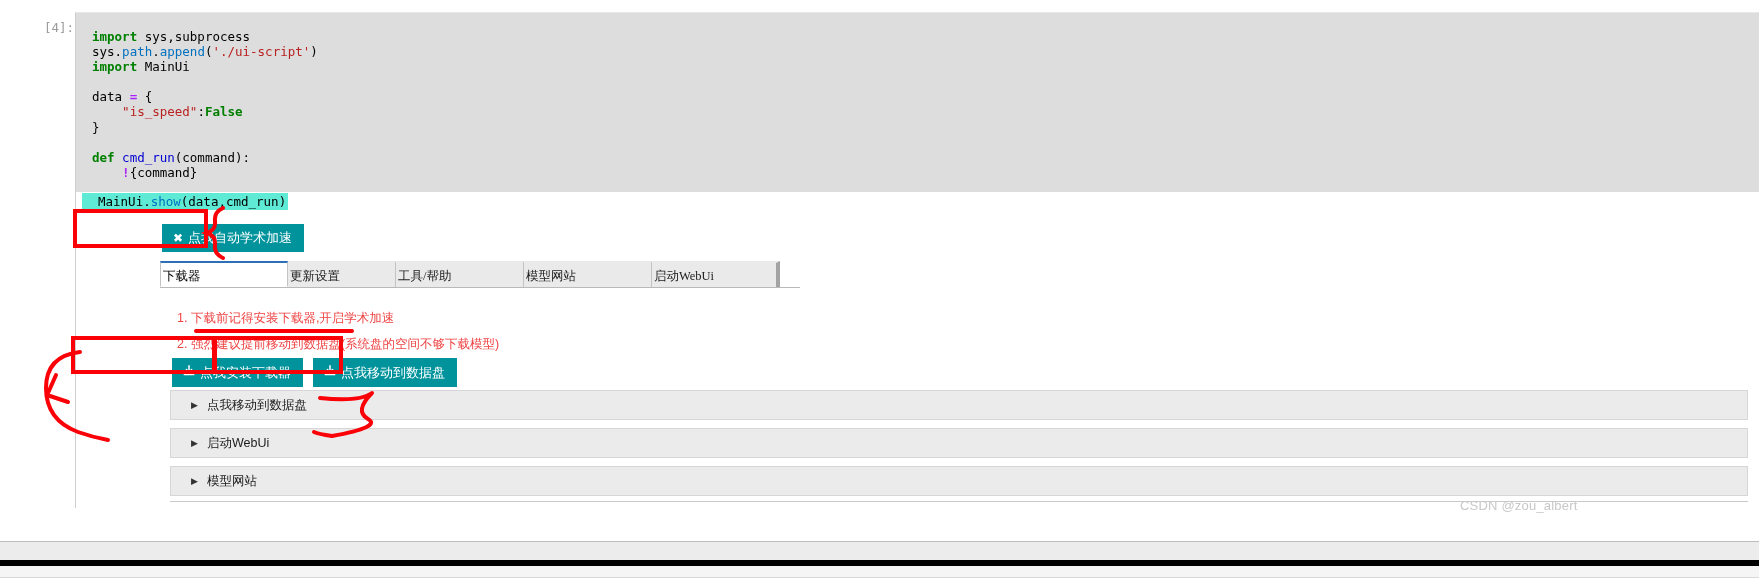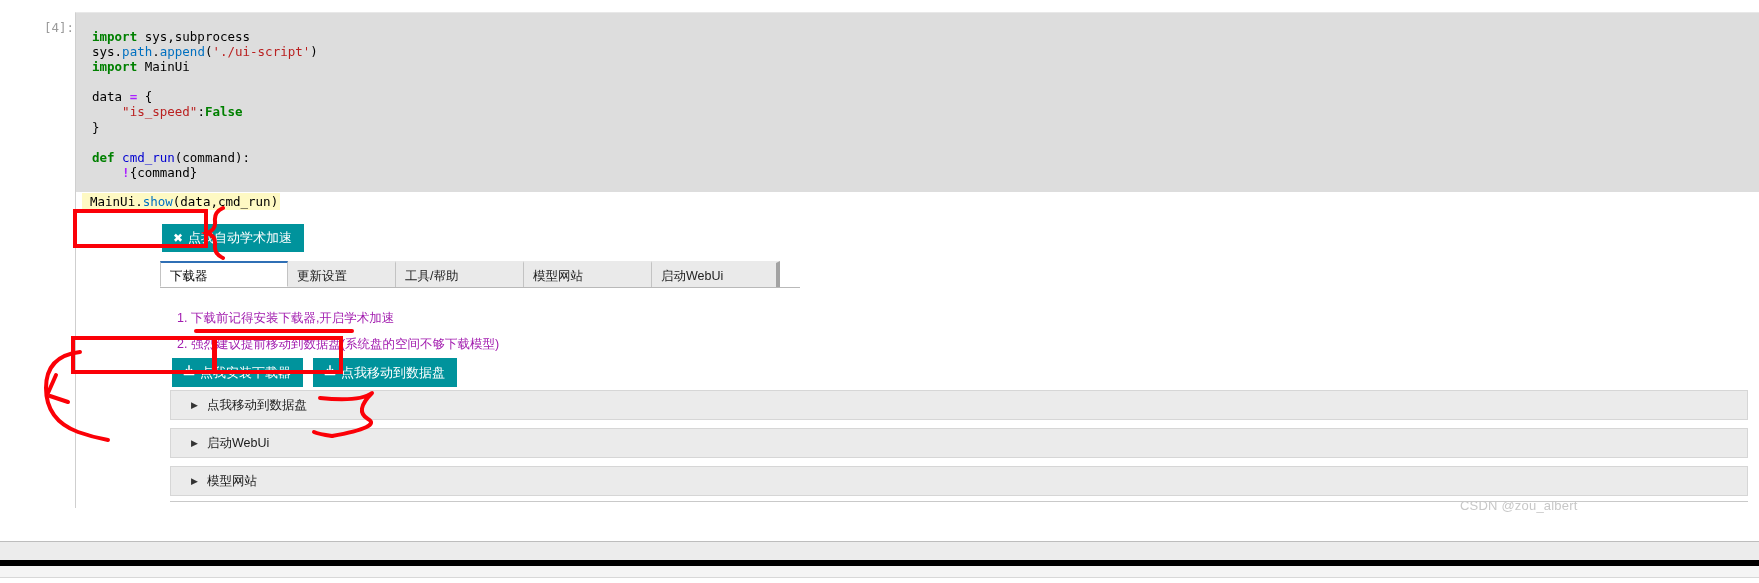--- a/index.html
+++ b/index.html
@@ -71,22 +71,22 @@
   .bang { color: #aa22ff; font-weight: bold; }
   .plain{ color: #000000; }
 
   #output-line {
     position: absolute;
     left: 6px;
     top: 180px;
     font-family: "DejaVu Sans Mono", "Liberation Mono", monospace;
     font-size: 12.5px;
     line-height: 15px;
-    background: #fef9c3;
-    padding: 1px 2px 1px 8px;
+    background: #5eead4;
+    padding: 1px 2px 1px 16px;
   }
 
   
   #app-output {
     position: absolute;
     left: 6px;
     top: 205px;
     width: 1672px;
   }
 
@@ -122,50 +122,51 @@
     left: 78px;
     top: 43px;
     width: 640px;
     display: flex;
     border-bottom: 1px solid #b9b9b9;
   }
   .tab {
     flex: 0 0 auto;
     font-size: 12.5px;
     color: #222;
-    padding: 7px 10px 7px 9px;
+    padding: 7px 10px 7px 2px;
     background: #eaeaea;
     border-right: 1px solid #c3c3c3;
     border-top: 2px solid #eaeaea;
     box-sizing: border-box;
     cursor: pointer;
     white-space: nowrap;
     height: 26px;
     line-height: 12px;
+    font-family: Liberation Serif, serif;
   }
   .tab:first-child { border-left: 1px solid #c3c3c3; }
   .tab.active {
     background: #ffffff;
     border-top: 2px solid #2f6fb5;
     border-bottom: 1px solid #ffffff;
     margin-bottom: -1px;
     color: #000;
   }
   .tab.w1 { width: 128px; }
   .tab.w2 { width: 108px; }
   .tab.w3 { width: 128px; }
   .tab.w4 { width: 128px; }
   .tab.w5 { width: 128px; border-right: 4px solid #a3a3a3;}
 
   
   .notice {
     position: absolute;
     left: 95px;
     font-size: 12.5px;
-    color: #a21caf;
+    color: #ef4444;
     white-space: nowrap;
   }
   #notice-1 { top: 92px; }
   #notice-2 { top: 118px; }
 
   #dl-buttons {
     position: absolute;
     left: 90px;
     top: 140px;
     display: flex;

